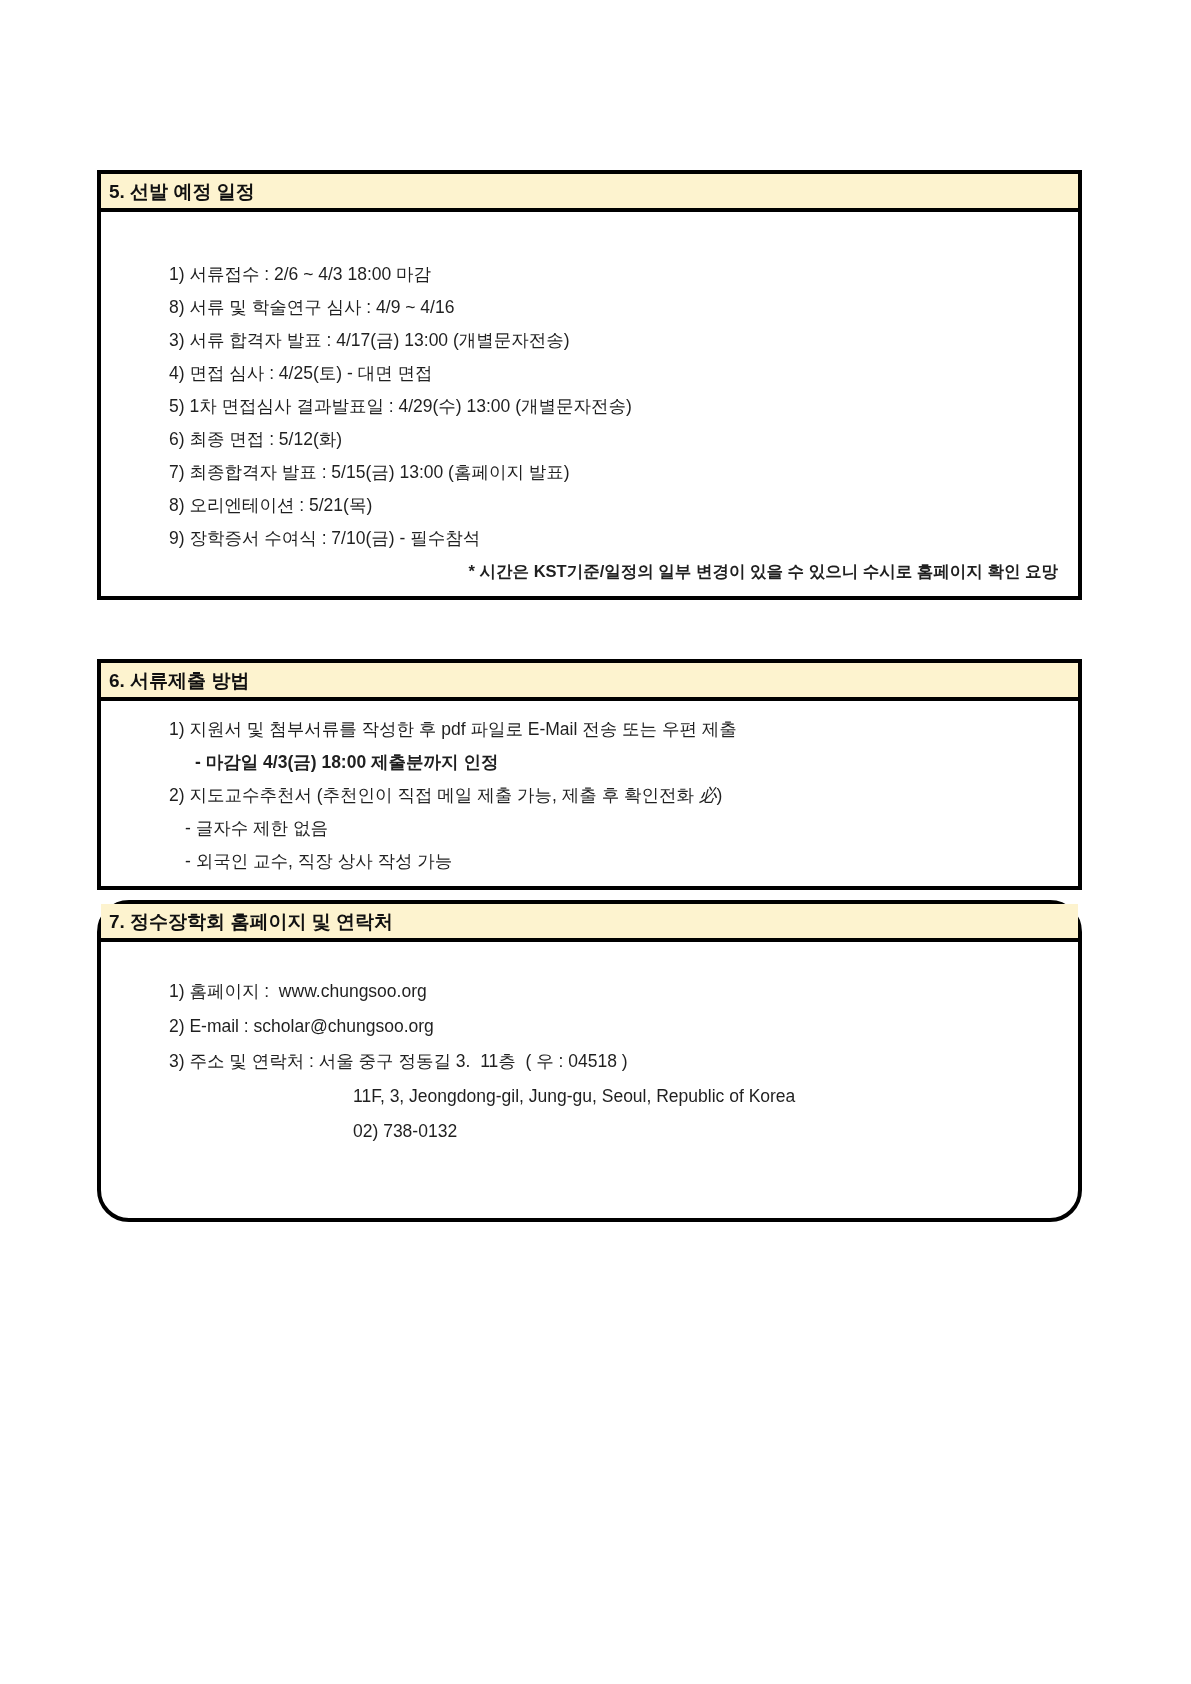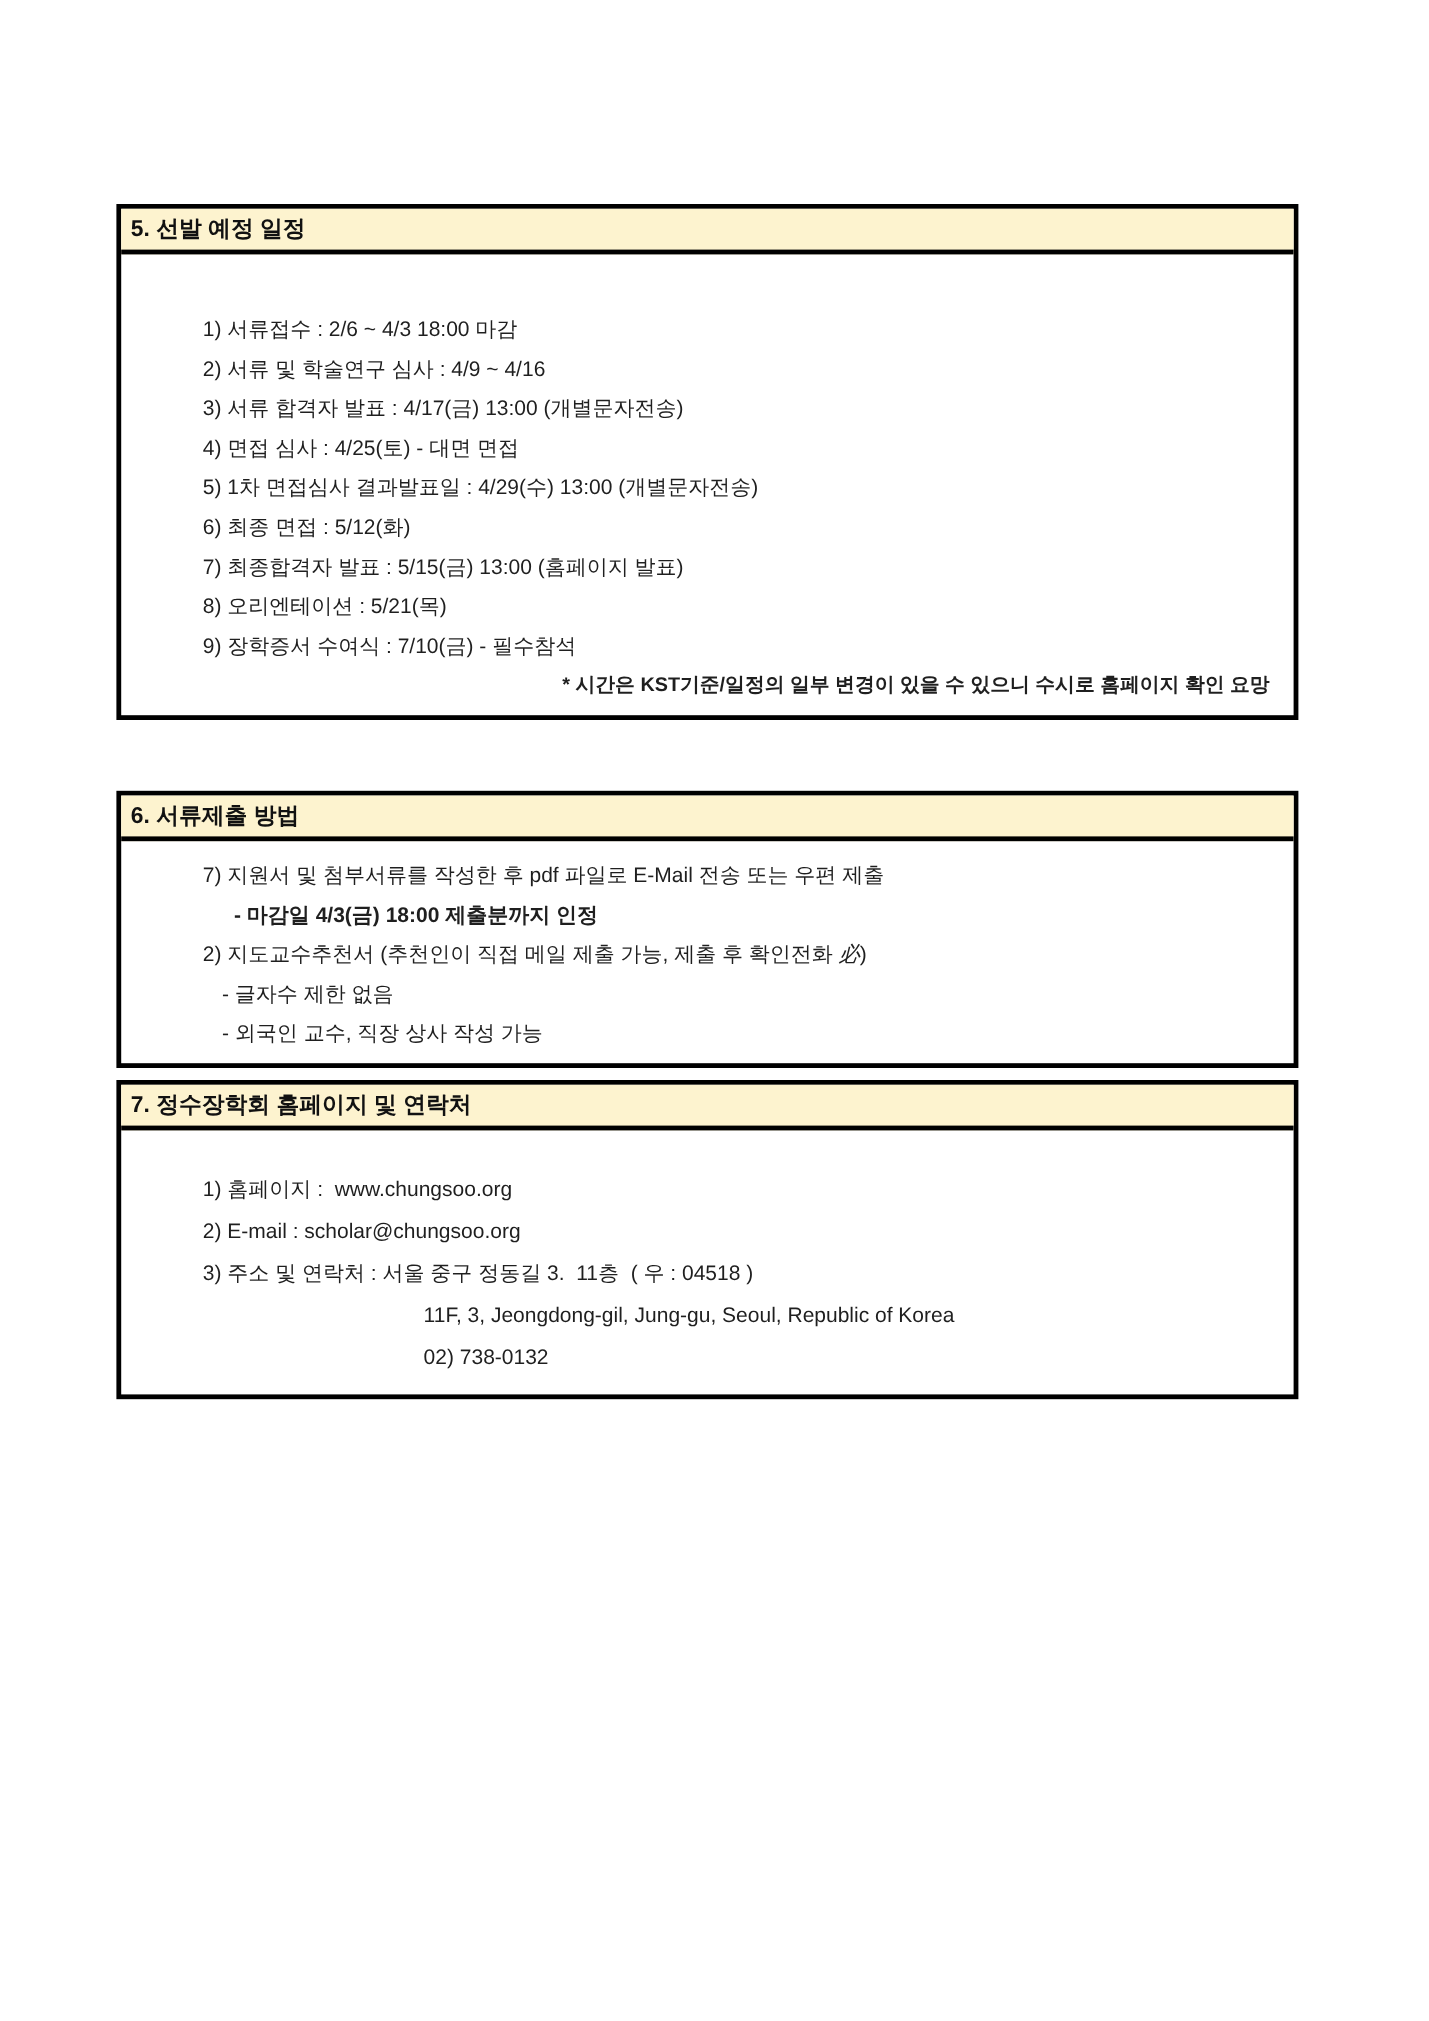--- a/index.html
+++ b/index.html
@@ -15,21 +15,21 @@
   .box {
     position: absolute;
     left: 97px;
     width: 985px;
     border: 4px solid #84cc16;
     box-sizing: border-box;
     background: #ffffff;
   }
   .box-5 { top: 170px; height: 430px; }
   .box-6 { top: 659px; height: 231px; }
-  .box-7 { top: 900px; height: 266px; }
+  .box-7 { top: 900px; height: 322px; border-radius: 32px; }
   .box-header {
     background: #FDF3CF;
     border-bottom: 4px solid #000000;
     font-weight: bold;
     font-size: 19px;
     line-height: 23px;
     padding: 6px 10px 5px 8px;
     color: #111111;
   }
   .box-body { padding: 0 12px 0 0; }
@@ -60,38 +60,38 @@
 <body>
 
 <div class="page" style="background: rgb(255, 255, 255);">
 
   <section class="box box-5" style="border-color: rgb(0, 0, 0);">
     <header class="box-header" style="background: rgb(253, 243, 207);">
       <span>5. 선발 예정 일정</span>
     </header>
     <div class="box-body">
         <div class="line indent-1"><span>1) 서류접수 : 2/6 ~ 4/3 18:00 마감</span></div>
-        <div class="line indent-1"><span>2) 서류 및 학술연구 심사 : 4/9 ~ 4/16</span></div>
+        <div class="line indent-1"><span>8) 서류 및 학술연구 심사 : 4/9 ~ 4/16</span></div>
         <div class="line indent-1"><span>3) 서류 합격자 발표 : 4/17(금) 13:00 (개별문자전송)</span></div>
         <div class="line indent-1"><span>4) 면접 심사 : 4/25(토) - 대면 면접</span></div>
         <div class="line indent-1"><span>5) 1차 면접심사 결과발표일 : 4/29(수) 13:00 (개별문자전송)</span></div>
         <div class="line indent-1"><span>6) 최종 면접 : 5/12(화)</span></div>
         <div class="line indent-1"><span>7) 최종합격자 발표 : 5/15(금) 13:00 (홈페이지 발표)</span></div>
         <div class="line indent-1"><span>8) 오리엔테이션 : 5/21(목)</span></div>
         <div class="line indent-1"><span>9) 장학증서 수여식 : 7/10(금) - 필수참석</span></div>
         <div class="line note"><span class="b">* 시간은 KST기준/일정의 일부 변경이 있을 수 있으니 수시로 홈페이지 확인 요망</span></div>
       </div>
   </section>
 
   <section class="box box-6" style="border-color: rgb(0, 0, 0);">
     <header class="box-header" style="background: rgb(253, 243, 207);">
       <span>6. 서류제출 방법</span>
     </header>
     <div class="box-body">
-        <div class="line indent-1"><span>7) 지원서 및 첨부서류를 작성한 후 pdf 파일로 E-Mail 전송 또는 우편 제출</span></div>
+        <div class="line indent-1"><span>1) 지원서 및 첨부서류를 작성한 후 pdf 파일로 E-Mail 전송 또는 우편 제출</span></div>
         <div class="line indent-2"><span class="b">- 마감일 4/3(금) 18:00 제출분까지 인정</span></div>
         <div class="line indent-1"><span>2) 지도교수추천서 (추천인이 직접 메일 제출 가능, 제출 후 확인전화 </span><span class="i">必</span><span>)</span></div>
         <div class="line indent-3"><span>- 글자수 제한 없음</span></div>
         <div class="line indent-3"><span>- 외국인 교수, 직장 상사 작성 가능</span></div>
       </div>
   </section>
 
   <section class="box box-7" style="border-color: rgb(0, 0, 0);">
     <header class="box-header" style="background: rgb(253, 243, 207);">
       <span>7. 정수장학회 홈페이지 및 연락처</span>

